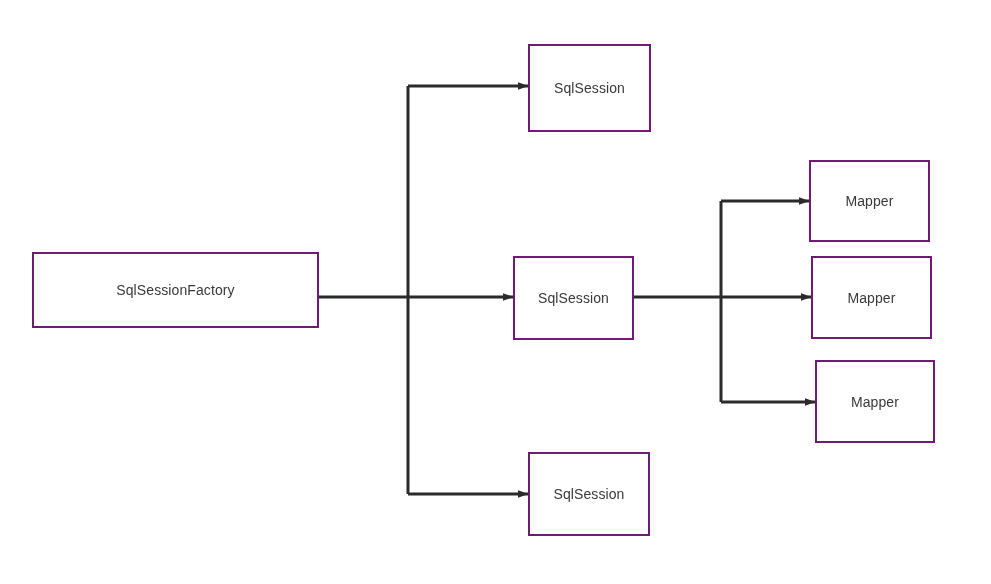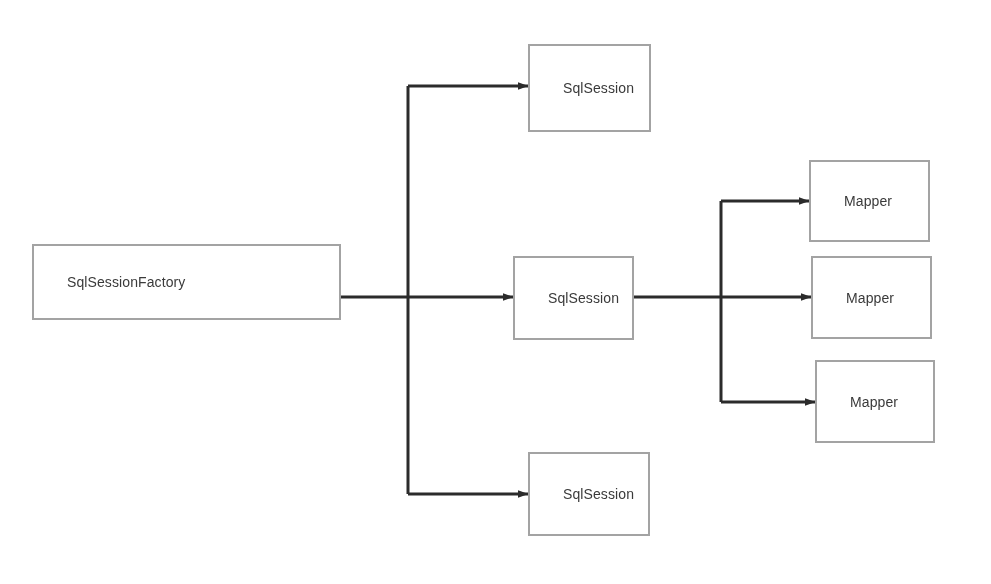--- a/index.html
+++ b/index.html
@@ -25,38 +25,37 @@
     left: 0;
     top: 0;
     width: 991px;
     height: 584px;
     pointer-events: none;
   }
   .node {
     position: absolute;
     box-sizing: border-box;
     background: #ffffff;
-    border: 2px solid #a3a3a3;
+    border: 2px solid #701a75;
     display: flex;
     align-items: center;
-    justify-content: flex-start;
+    justify-content: center;
     z-index: 2;
-    padding-left: 33px;
   }
   .node-label {
     color: #3a3a3a;
     font-size: 14px;
     line-height: 1;
     letter-spacing: 0.1px;
     white-space: nowrap;
     user-select: none;
   }
 
   
-  #node-factory      { left: 32px;  top: 244px; width: 309px; height: 76px; }
+  #node-factory      { left: 32px;  top: 252px; width: 287px; height: 76px; }
   #node-session-top  { left: 528px; top: 44px;  width: 123px; height: 88px; }
   #node-session-mid  { left: 513px; top: 256px; width: 121px; height: 84px; }
   #node-session-bot  { left: 528px; top: 452px; width: 122px; height: 84px; }
   #node-mapper-top   { left: 809px; top: 160px; width: 121px; height: 82px; }
   #node-mapper-mid   { left: 811px; top: 256px; width: 121px; height: 83px; }
   #node-mapper-bot   { left: 815px; top: 360px; width: 120px; height: 83px; }
 </style>
 </head>
 <body>
 

